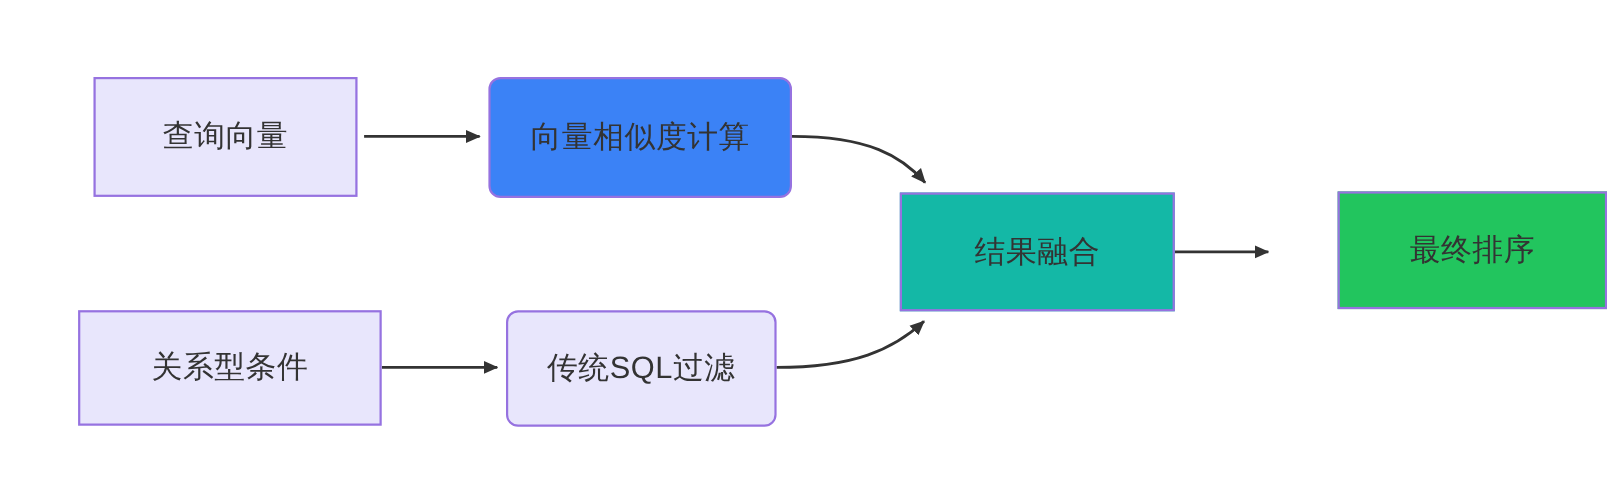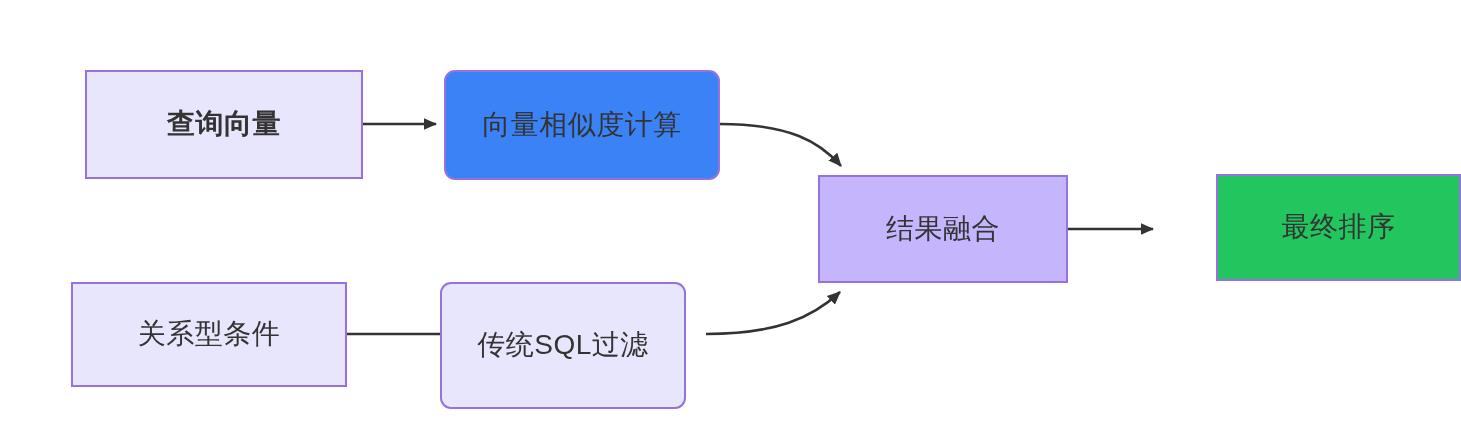--- a/index.html
+++ b/index.html
@@ -83,38 +83,38 @@
 
     <g>
       <path d="M 706 334 C 776 334, 812 318, 840 292" fill="none" stroke="#333333" stroke-width="2.6" marker-end="url(#arrow-right)"></path>
     </g>
 
     <g>
       <path d="M 1068 229 L 1153 229" fill="none" stroke="#333333" stroke-width="2.6" marker-end="url(#arrow-right)"></path>
     </g>
   </svg>
 
-  <div class="node" id="node-query-vector" style="left: 85px; top: 70px; width: 278px; height: 109px; background: rgb(232, 230, 252); border-color: rgb(150, 114, 224); color: rgb(51, 51, 51); font-weight: bold;">
+  <div class="node" id="node-query-vector" style="left: 85px; top: 70px; width: 240px; height: 109px; background: rgb(232, 230, 252); border-color: rgb(150, 114, 224); color: rgb(51, 51, 51);">
     <span class="node-label">查询向量</span>
   </div>
 
   <div class="node rounded" id="node-vector-similarity" style="left: 444px; top: 70px; width: 276px; height: 110px; background: #3b82f6; border-color: rgb(150, 114, 224); color: rgb(51, 51, 51);">
     <span class="node-label">向量相似度计算</span>
   </div>
 
-  <div class="node" id="node-result-fusion" style="left: 818px; top: 175px; width: 250px; height: 108px; background: #c4b5fd; border-color: rgb(150, 114, 224); color: rgb(51, 51, 51);">
+  <div class="node" id="node-result-fusion" style="left: 818px; top: 175px; width: 250px; height: 108px; background: #14b8a6; border-color: rgb(150, 114, 224); color: rgb(51, 51, 51);">
     <span class="node-label">结果融合</span>
   </div>
 
   <div class="node" id="node-final-ranking" style="left: 1216px; top: 174px; width: 245px; height: 107px; background: #22c55e; border-color: rgb(150, 114, 224); color: rgb(51, 51, 51);">
     <span class="node-label">最终排序</span>
   </div>
 
   <div class="node" id="node-relational-condition" style="left: 71px; top: 282px; width: 276px; height: 105px; background: rgb(232, 230, 252); border-color: rgb(150, 114, 224); color: rgb(51, 51, 51);">
     <span class="node-label">关系型条件</span>
   </div>
 
-  <div class="node rounded" id="node-sql-filter" style="left: 440px; top: 282px; width: 246px; height: 127px; background: rgb(232, 230, 252); border-color: rgb(150, 114, 224); color: rgb(51, 51, 51);">
+  <div class="node rounded" id="node-sql-filter" style="left: 460px; top: 282px; width: 246px; height: 106px; background: rgb(232, 230, 252); border-color: rgb(150, 114, 224); color: rgb(51, 51, 51);">
     <span class="node-label">传统SQL过滤</span>
   </div>
 
 
 </div>
 
 </body></html>

